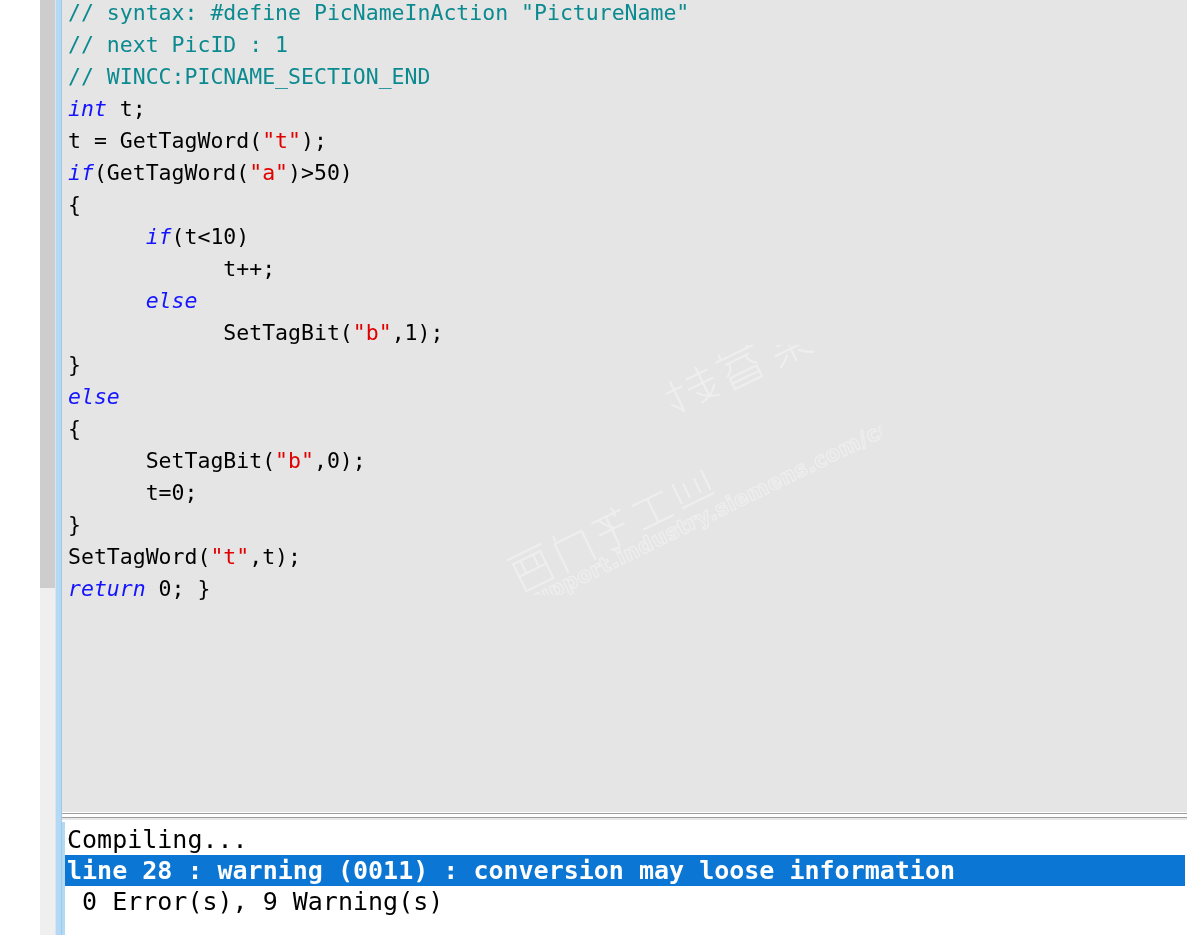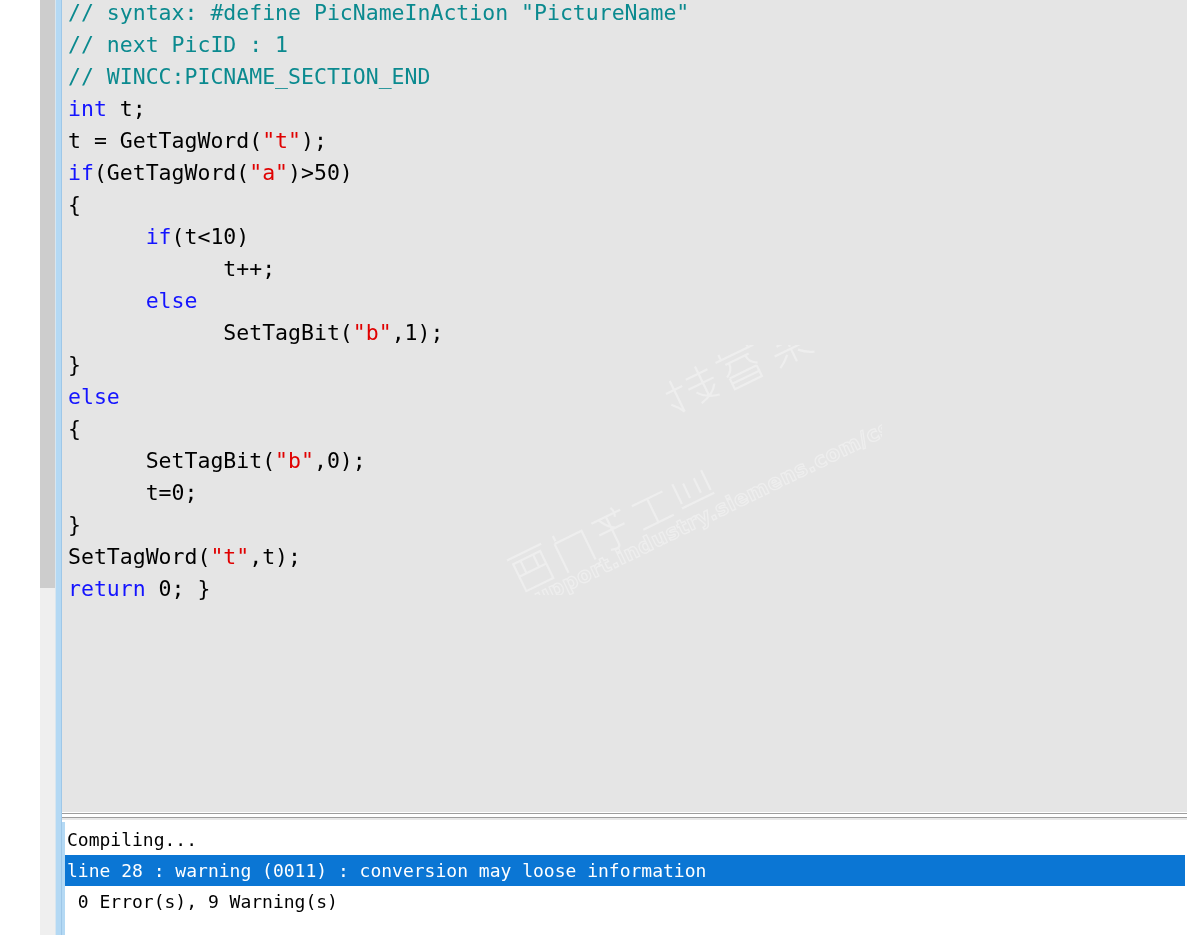--- a/index.html
+++ b/index.html
@@ -71,21 +71,21 @@
     margin: 0;
     font-family: "DejaVu Sans Mono", "Liberation Mono", monospace;
     font-size: 21.5px;
     line-height: 32px;
     white-space: pre;
     color: #000000;
     letter-spacing: 0px;
   }
   .code .ln { display: block; height: 32px; }
   .tok-comment { color: #0b8a8f; }
-  .tok-keyword { color: #1414ff; }
+  .tok-keyword { color: #1414ff; font-style: italic; }
   .tok-string  { color: #e00000; }
   .tok-plain   { color: #000000; }
 
   
   .watermark {
     position: absolute;
     left: 400px;
     top: 345px;
     width: 420px;
     height: 250px;
@@ -121,32 +121,33 @@
   .output-panel {
     position: absolute;
     left: 62px; top: 822px;
     width: 1125px;
     height: 113px;
     background: #ffffff;
     overflow: hidden;
   }
   .out-line {
     font-family: "DejaVu Sans Mono", "Liberation Mono", monospace;
-    font-size: 18px;
+    font-size: 25px;
     line-height: 31px;
     height: 31px;
     white-space: pre;
     color: #000000;
     padding-left: 5px;
     box-sizing: border-box;
   }
   .out-line.selected {
     background: #0b76d4;
     color: #ffffff;
     width: 1123px;
+    font-weight: bold;
   }
 
   
   .out-left-edge {
     position: absolute;
     left: 0; top: 0;
     width: 3px; height: 113px;
     background: #b4d9f4;
   }
 </style>

